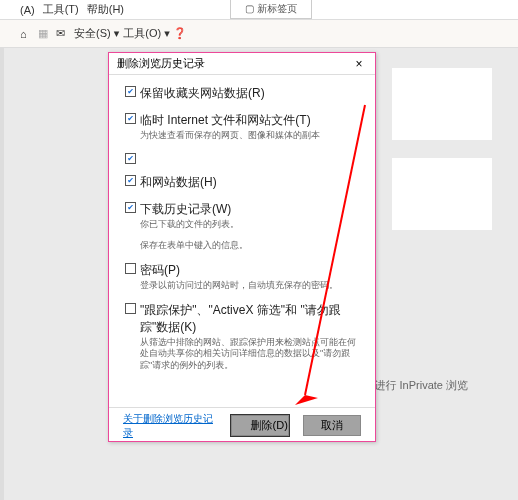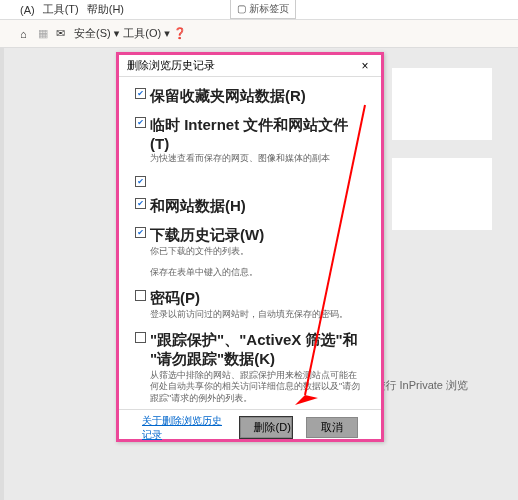--- a/index.html
+++ b/index.html
@@ -4,36 +4,36 @@
   <style>
     * { margin: 0; padding: 0; box-sizing: border-box; font-family: "Microsoft YaHei", sans-serif; }
     body { width: 518px; height: 500px; background: #eaeaea; overflow: hidden; position: relative; }
     .top-menu { height: 20px; background: #fff; border-bottom: 1px solid #ddd; font-size: 11px; color: #333; padding-left: 20px; display: flex; align-items: center; gap: 8px; }
     .command-bar { height: 28px; background: #faf8f5; border-bottom: 1px solid #ddd; font-size: 11px; color: #333; display: flex; align-items: center; gap: 4px; padding-left: 20px; }
     .cmd-icon { display: inline-block; width: 14px; }
     .content-area { position: absolute; left: 0; right: 0; top: 48px; bottom: 0; background: #eaeaea; border-left: 4px solid #ddd; padding: 20px; }
     .thumb-row { display: flex; gap: 18px; margin-bottom: 18px; }
     .thumb { width: 100px; height: 72px; background: #fff; }
     .inprivate-text { position: absolute; right: 50px; top: 330px; font-size: 11px; color: #666; }
-    .dialog { position: absolute; left: 108px; top: 52px; width: 268px; height: 390px; background: #fff; border: 3px solid #ec4899; box-shadow: 1px 1px 4px rgba(0,0,0,0.2); margin-left: 8px; }
+    .dialog { position: absolute; left: 108px; top: 52px; width: 268px; height: 390px; background: #fff; border: 1px solid #ec4899; box-shadow: 1px 1px 4px rgba(0,0,0,0.2); }
     .dlg-title { height: 22px; display: flex; align-items: center; justify-content: space-between; padding: 0 4px 0 8px; border-bottom: 1px solid #ddd; font-size: 11px; }
     .dlg-close { width: 24px; height: 18px; display: flex; align-items: center; justify-content: center; font-size: 12px; cursor: pointer; }
     .dlg-body { padding: 10px 16px 0 16px; height: 332px; overflow: hidden; }
     .opt { margin-bottom: 10px; }
     .opt-row { display: flex; align-items: flex-start; gap: 4px; }
     .chk { width: 11px; height: 11px; border: 1px solid #555; margin-top: 1px; flex-shrink: 0; display: flex; align-items: center; justify-content: center; font-size: 8px; color: #1a6dd6; }
-    .lbl { font-size: 15px; font-weight: bold; color: #222; }
+    .lbl { font-size: 12px; font-weight: normal; color: #222; }
     .desc { font-size: 9px; color: #666; margin-left: 15px; margin-top: 1px; line-height: 1.3; }
-    .dlg-footer { height: 36px; border-top: 1px solid #ddd; display: flex; align-items: center; justify-content: flex-end; gap: 14px; padding: 0 23px; }
+    .dlg-footer { height: 36px; border-top: 1px solid #ddd; display: flex; align-items: center; justify-content: flex-end; gap: 14px; padding: 0 14px; }
     .dlg-footer .link { font-size: 10px; color: #0066cc; margin-right: auto; text-decoration: underline; cursor: pointer; }
     .btn { width: 62px; height: 21px; font-size: 11px; cursor: pointer; }
     .btn-del { background: #a3a3a3; border: 1px solid #888; box-shadow: 0 0 0 1px #333; text-align: right; }
     .btn-cancel { background: #a3a3a3; border: 1px solid #888; }
     .arrow { position: absolute; left: 290px; top: 100px; width: 100px; height: 320px; pointer-events: none; }
-    .new-tab-marker { position: absolute; left: 230px; top: -1px; font-size: 10px; color: #555; background: #fff; padding: 2px 6px; border: 1px solid #ccc; }
+    .new-tab-marker { position: absolute; left: 230px; top: -1px; font-size: 10px; color: #555; background: #fff; padding: 2px 14px; border: 1px solid #ccc; }
   </style>
 </head>
 <body>
 
 <div class="top-menu">
   <span>(A)</span>
   <span>工具(T)</span>
   <span>帮助(H)</span>
 </div>
 

